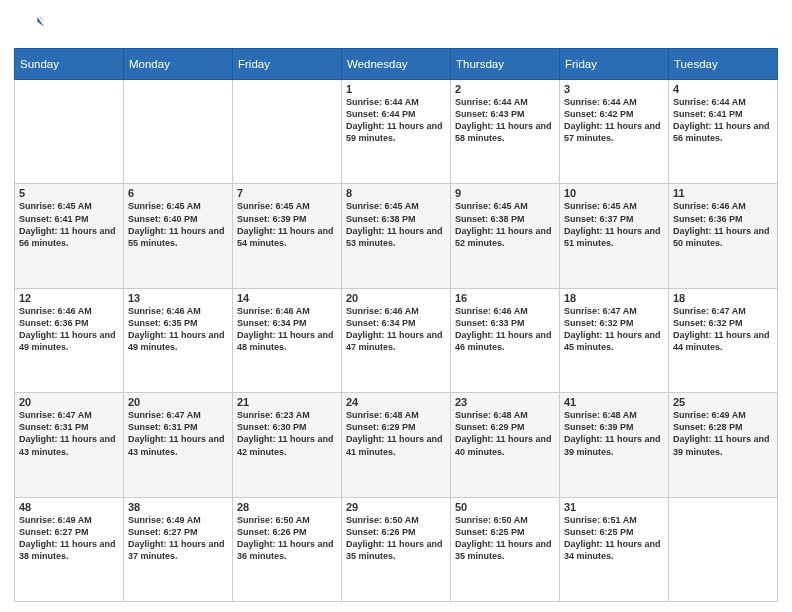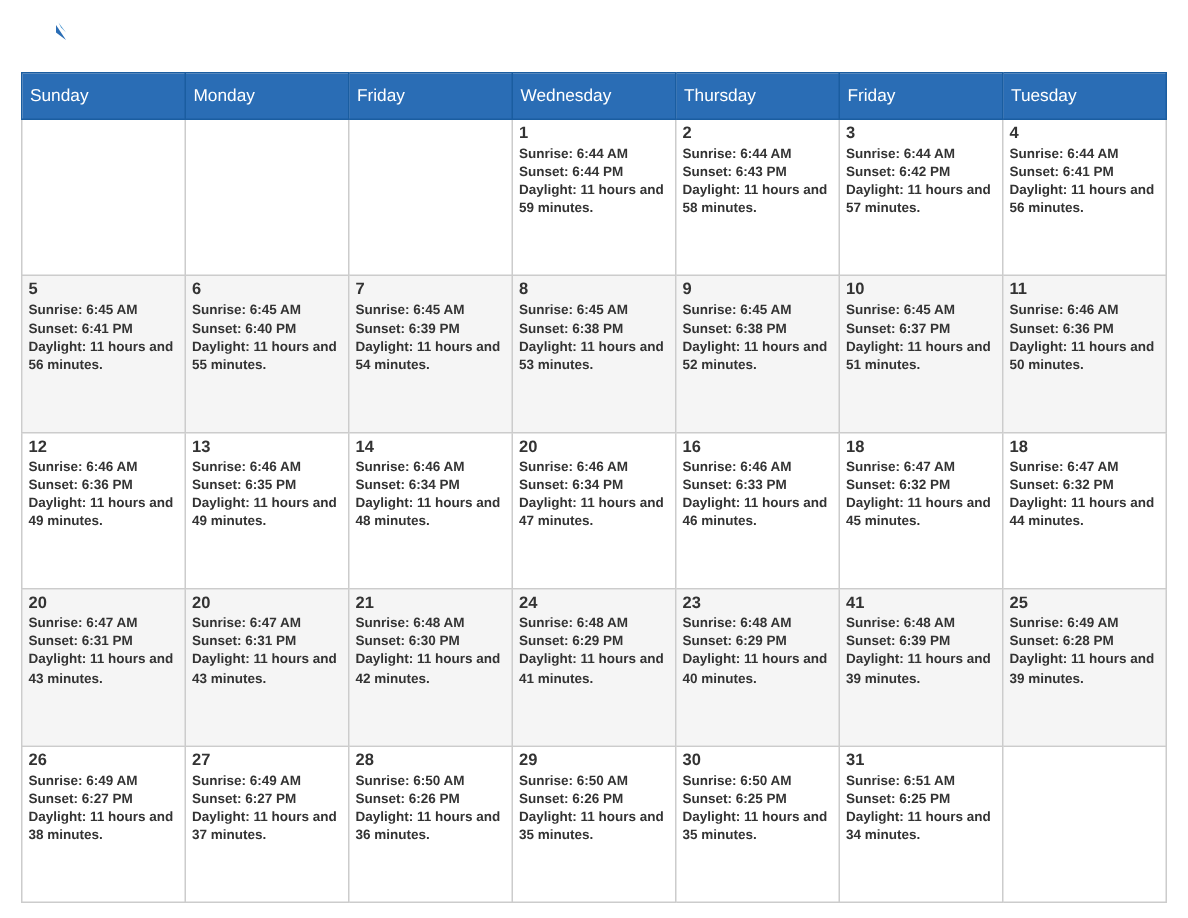--- a/index.html
+++ b/index.html
@@ -261,21 +261,21 @@
 Daylight: 11 hours and 43 minutes.</div>
           </td>
           <td>
             <span class="day-number">20</span>
             <div class="day-info">Sunrise: 6:47 AM
 Sunset: 6:31 PM
 Daylight: 11 hours and 43 minutes.</div>
           </td>
           <td>
             <span class="day-number">21</span>
-            <div class="day-info">Sunrise: 6:48 AM
+            <div class="day-info">Sunrise: 6:23 AM
 Sunset: 6:30 PM
 Daylight: 11 hours and 42 minutes.</div>
           </td>
           <td>
             <span class="day-number">24</span>
             <div class="day-info">Sunrise: 6:48 AM
 Sunset: 6:29 PM
 Daylight: 11 hours and 41 minutes.</div>
           </td>
           <td>
@@ -292,45 +292,45 @@
           </td>
           <td>
             <span class="day-number">25</span>
             <div class="day-info">Sunrise: 6:49 AM
 Sunset: 6:28 PM
 Daylight: 11 hours and 39 minutes.</div>
           </td>
         </tr>
         <tr>
           <td>
-            <span class="day-number">26</span>
+            <span class="day-number">48</span>
             <div class="day-info">Sunrise: 6:49 AM
 Sunset: 6:27 PM
 Daylight: 11 hours and 38 minutes.</div>
           </td>
           <td>
-            <span class="day-number">27</span>
+            <span class="day-number">38</span>
             <div class="day-info">Sunrise: 6:49 AM
 Sunset: 6:27 PM
 Daylight: 11 hours and 37 minutes.</div>
           </td>
           <td>
             <span class="day-number">28</span>
             <div class="day-info">Sunrise: 6:50 AM
 Sunset: 6:26 PM
 Daylight: 11 hours and 36 minutes.</div>
           </td>
           <td>
             <span class="day-number">29</span>
             <div class="day-info">Sunrise: 6:50 AM
 Sunset: 6:26 PM
 Daylight: 11 hours and 35 minutes.</div>
           </td>
           <td>
-            <span class="day-number">30</span>
+            <span class="day-number">50</span>
             <div class="day-info">Sunrise: 6:50 AM
 Sunset: 6:25 PM
 Daylight: 11 hours and 35 minutes.</div>
           </td>
           <td>
             <span class="day-number">31</span>
             <div class="day-info">Sunrise: 6:51 AM
 Sunset: 6:25 PM
 Daylight: 11 hours and 34 minutes.</div>
           </td>

